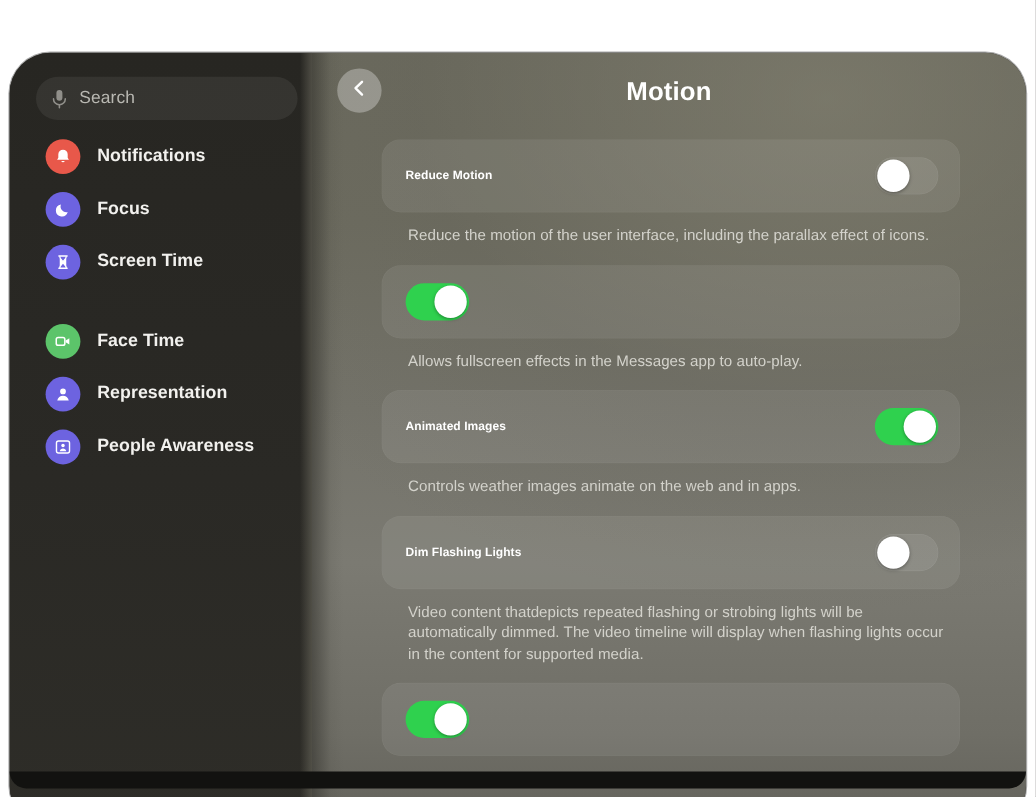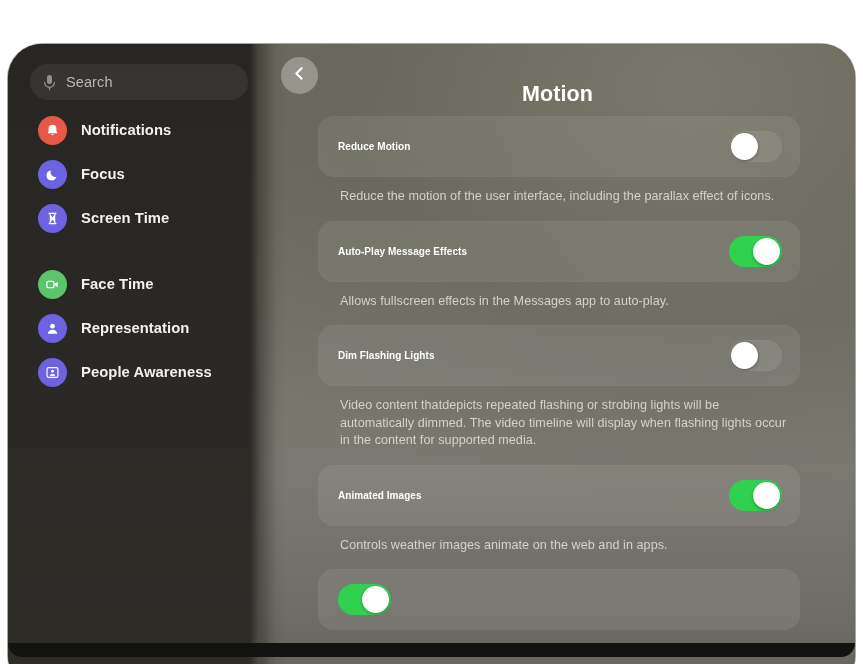--- a/index.html
+++ b/index.html
@@ -142,21 +142,21 @@
     left: 21px;
     top: 13px;
     width: 37px; height: 37px;
     border-radius: 50%;
     background: rgba(255,255,255,0.30);
     display: flex; align-items: center; justify-content: center;
     cursor: pointer;
   }
   #page-title {
     position: absolute;
-    left: 0; right: 0; top: 38px;
+    left: 0; right: 0; top: 20px;
     text-align: center;
     color: #ffffff;
     font-size: 21.5px;
     font-weight: bold;
     letter-spacing: .1px;
   }
 
   #content {
     position: absolute;
     left: 0; right: 0;
@@ -335,46 +335,45 @@
             <span class="setting-label">Reduce Motion</span>
             <span class="toggle off">
               <span class="knob"></span>
             </span>
           </div>
           <div class="setting-desc">Reduce the motion of the user interface, including the parallax effect of icons.</div>
         </div>
 
         <div class="setting-block">
           <div class="setting-row">
-            <span class="setting-label">Auto-Play Message Effects</span>
             <span class="toggle on">
               <span class="knob"></span>
             </span>
           </div>
           <div class="setting-desc">Allows fullscreen effects in the Messages app to auto-play.</div>
+        </div>
+
+        <div class="setting-block">
+          <div class="setting-row">
+            <span class="setting-label">Animated Images</span>
+            <span class="toggle on">
+              <span class="knob"></span>
+            </span>
+          </div>
+          <div class="setting-desc">Controls weather images animate on the web and in apps.</div>
         </div>
 
         <div class="setting-block">
           <div class="setting-row">
             <span class="setting-label">Dim Flashing Lights</span>
             <span class="toggle off">
               <span class="knob"></span>
             </span>
           </div>
           <div class="setting-desc">Video content thatdepicts repeated flashing or strobing lights will be automatically dimmed. The video timeline will display when flashing lights occur in the content for supported media.</div>
-        </div>
-
-        <div class="setting-block">
-          <div class="setting-row">
-            <span class="setting-label">Animated Images</span>
-            <span class="toggle on">
-              <span class="knob"></span>
-            </span>
-          </div>
-          <div class="setting-desc">Controls weather images animate on the web and in apps.</div>
         </div>
 
         <div class="setting-block last">
           <div class="setting-row">
             <span class="toggle on">
               <span class="knob"></span>
             </span>
           </div>
         </div>
 

